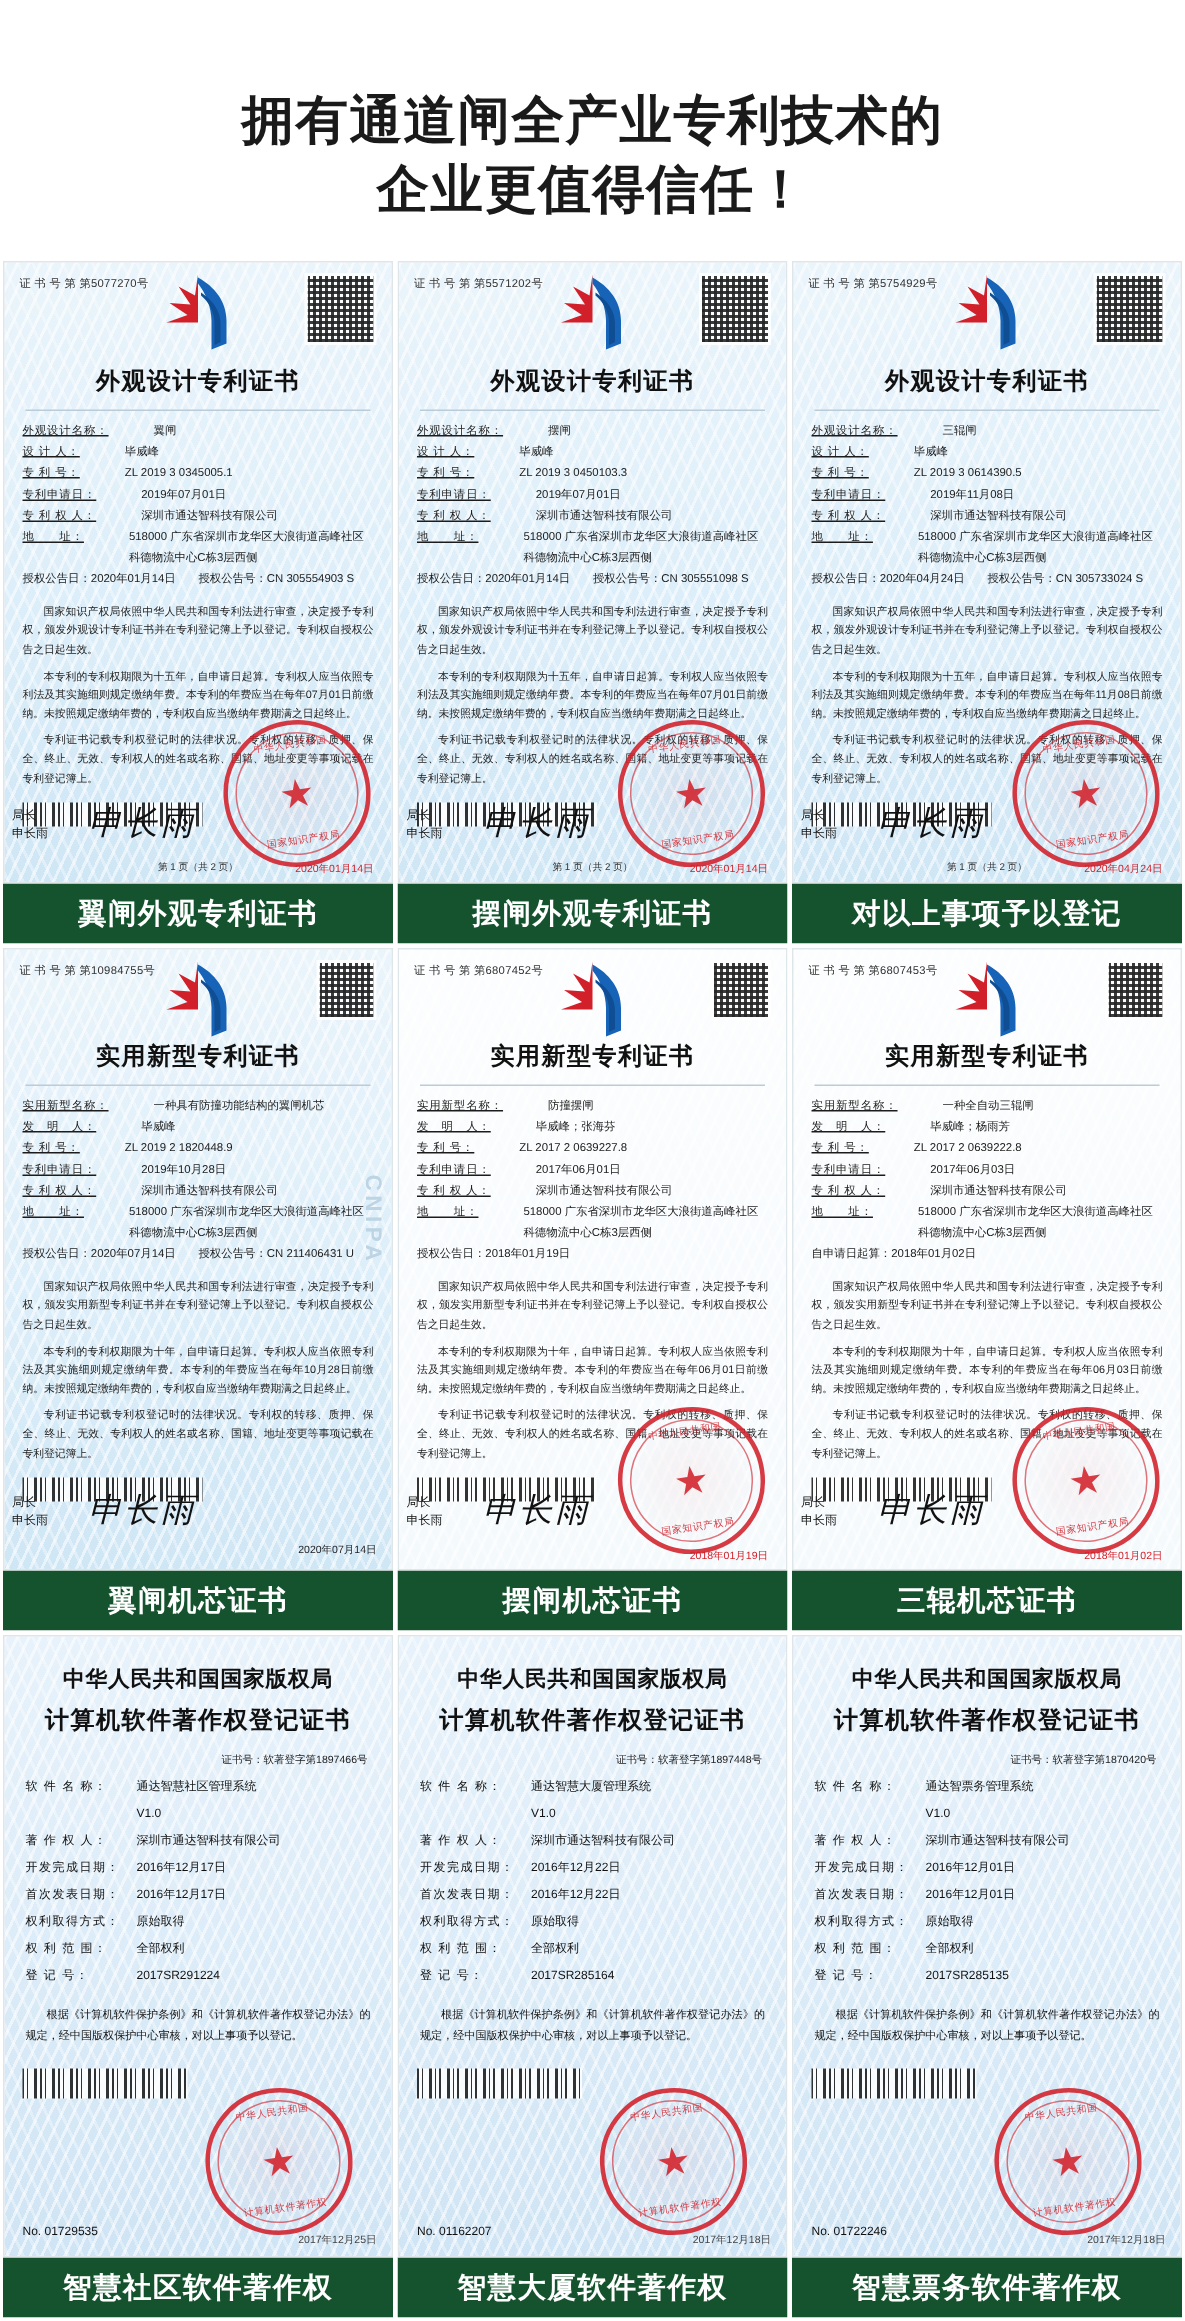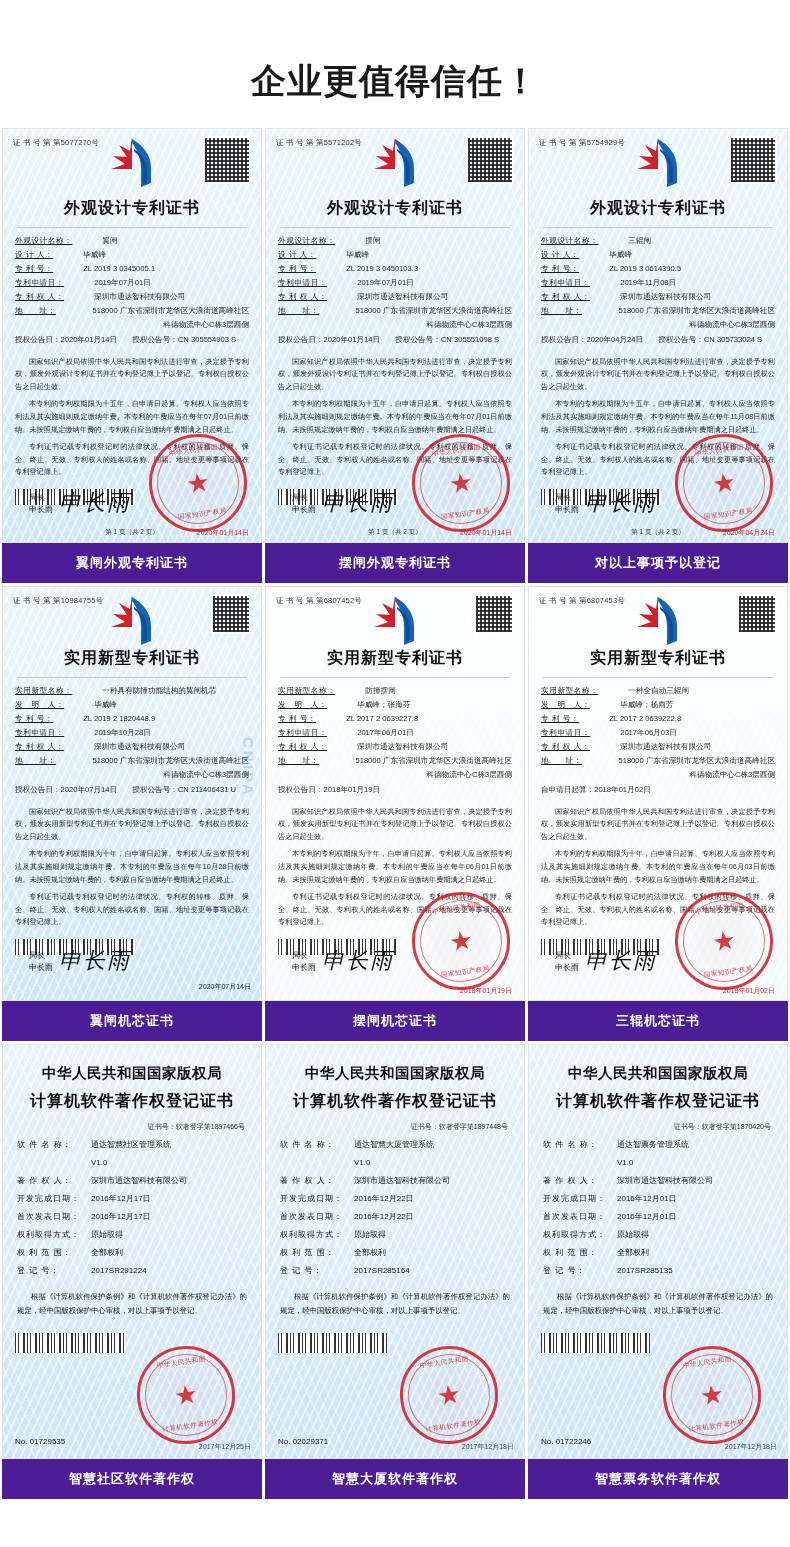--- a/index.html
+++ b/index.html
@@ -97,41 +97,41 @@
     margin-top:14px;
     letter-spacing:1px;
   }
 
   .rule{height:1px;background:#b9ccd8;margin:8px 4px 6px 4px;}
 
   .fields{font-size:7.6px;line-height:1.85;color:#1c1c1c;padding:0 2px;}
   .frow{display:flex;}
   .flabel{white-space:nowrap;letter-spacing:.6px;text-decoration:underline;}
   .fval{margin-left:6px;flex:1;padding-left:24px;}
-  .fval.indent{word-break:break-all;text-align:right;}
+  .fval.indent{word-break:break-all;}
 
   .para{
     margin-top:9px;
     font-size:7.2px;
     line-height:1.75;
     text-align:justify;
     color:#222;
     text-indent:14px;
     padding:0 2px;
   }
   .para.p2{margin-top:5px;}
 
   .barcode{
     margin:10px 2px 0 2px;height:20px;
     background:repeating-linear-gradient(90deg,#111 0 1px,#fff 1px 3px,#111 3px 4px,#fff 4px 8px,#111 8px 10px,#fff 10px 12px);
     opacity:.85;
   }
   .barcode.short{height:16px;width:120px;}
 
-  .footer-sign{position:absolute;left:26px;bottom:26px;font-size:8px;line-height:1.5;color:#111;z-index:4;}
+  .footer-sign{position:absolute;left:5px;bottom:26px;font-size:8px;line-height:1.5;color:#111;z-index:4;}
   .sign-script{
     position:absolute;left:56px;bottom:24px;
     font-family:"DejaVu Serif","Liberation Serif",serif;
     font-size:22px;font-style:italic;color:#111;z-index:4;letter-spacing:2px;
   }
   .page-note{position:absolute;left:50%;transform:translateX(-50%);bottom:5px;font-size:6.5px;color:#333;z-index:4;}
   .date-note{position:absolute;right:10px;bottom:8px;font-size:7px;color:#222;z-index:4;}
 
   
   .seal{
@@ -177,36 +177,37 @@
   .cr-row{display:flex;}
   .cr-label{width:74px;white-space:nowrap;letter-spacing:1px;}
   .cr-val{flex:1;}
   .cr-para{margin:10px 4px 5px 4px;font-size:7.4px;line-height:1.8;color:#111;text-indent:14px;text-align:justify;}
   .cr-no{position:absolute;left:12px;bottom:12px;font-size:8px;color:#111;z-index:4;}
   .cr-date{position:absolute;right:10px;bottom:6px;font-size:7px;color:#444;z-index:4;}
 
   
   .caption{
     height:40px;
-    background:#4c1d95;
+    background:#14532d;
     color:#fff;
     display:flex;align-items:center;justify-content:center;
-    font-size:13px;
+    font-size:19px;
     font-weight:bold;
     letter-spacing:1px;
     font-family:"DejaVu Sans","Liberation Sans",sans-serif;
   }
 </style>
 </head>
 <body>
 
 <div class="page">
 
   <div class="header">
     <div class="headline">
+      <div>拥有通道闸全产业专利技术的</div>
       <div>企业更值得信任！</div>
     </div>
   </div>
 
   <div class="grid">
 
     <div class="cell">
       <div class="cert blue">
         <div class="cert-inner">
           <div class="topline">
@@ -679,21 +680,21 @@
                 <span class="cr-val">全部权利</span>
               </div>
             <div class="cr-row">
                 <span class="cr-label">登 记 号：</span>
                 <span class="cr-val">2017SR285164</span>
               </div>
           </div>
           <div class="cr-para">根据《计算机软件保护条例》和《计算机软件著作权登记办法》的规定，经中国版权保护中心审核，对以上事项予以登记。</div>
           <div class="barcode" style="margin-top:16px;width:110px;"></div>
         </div>
-        <div class="cr-no">No. 02029371</div>
+        <div class="cr-no">No. 01162207</div>
         <div class="seal" style="right:26px;bottom:14px;">
           <div class="seal-ring"></div>
           <div class="seal-top">中华人民共和国</div>
           <div class="star">★</div>
           <div class="seal-txt">计算机软件著作权</div>
         </div>
         <div class="cr-date">2017年12月18日</div>
       </div>
       <div class="caption">智慧大厦软件著作权</div>
     </div>

